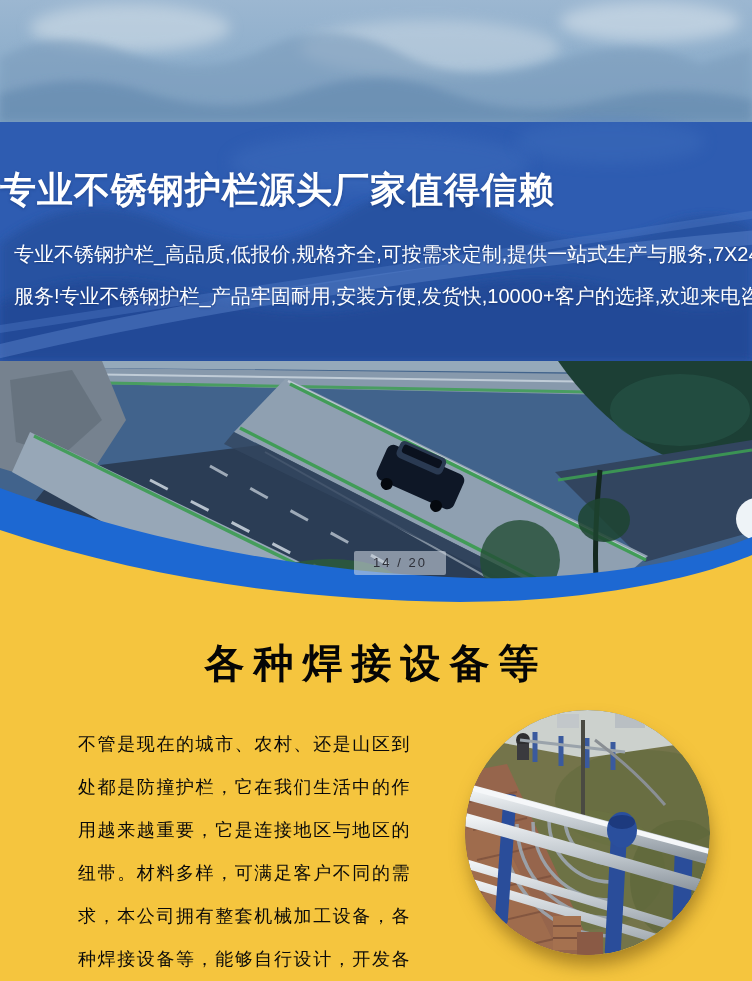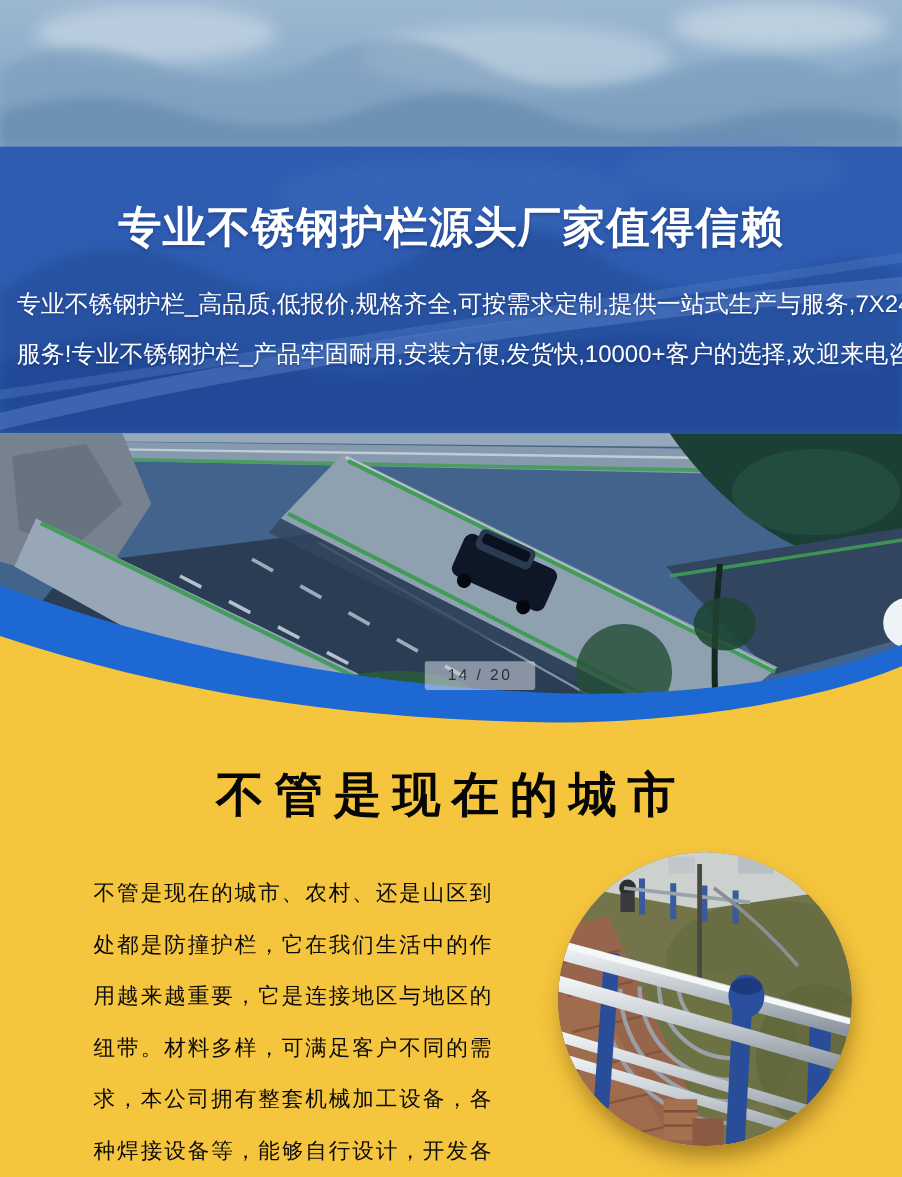--- a/index.html
+++ b/index.html
@@ -8,21 +8,21 @@
     font-family:"Liberation Sans","DejaVu Sans",sans-serif;
     background:#fff;
   }
   .page{position:relative;width:752px;height:981px;}
 
   
   .hero{position:relative;width:752px;height:610px;overflow:hidden;}
   .hero svg{position:absolute;left:0;top:0;display:block;}
   .hero-title{
     position:absolute;left:0;top:168px;width:752px;margin:0;
-    text-align:center;color:#ffffff;font-size:36px;font-weight:700;
+    color:#ffffff;font-size:36px;font-weight:700;
     letter-spacing:1px;line-height:44px;
     text-shadow:0 1px 3px rgba(10,30,80,.35);
     z-index:4;
   }
   .hero-subtitle{
     position:absolute;left:0;top:233px;width:752px;z-index:4;
     color:#ffffff;font-size:20px;line-height:42px;font-weight:500;
     padding:0 0 0 14px;box-sizing:border-box;
     text-shadow:0 1px 2px rgba(10,30,80,.4);
   }
@@ -154,21 +154,21 @@
 
     <div class="hero-subtitle">
       <div class="line">专业不锈钢护栏_高品质,低报价,规格齐全,可按需求定制,提供一站式生产与服务,7X24H</div>
       <div class="line">服务!专业不锈钢护栏_产品牢固耐用,安装方便,发货快,10000+客户的选择,欢迎来电咨询!</div>
     </div>
 
     <div class="slide-indicator">14 / 20</div>
   </section>
 
   <section class="promo">
-    <h2 class="promo-title">不管是现在的城市</h2>
+    <h2 class="promo-title">各种焊接设备等</h2>
 
     <p class="promo-text">不管是现在的城市、农村、还是山区到处都是防撞护栏，它在我们生活中的作用越来越重要，它是连接地区与地区的纽带。材料多样，可满足客户不同的需求，本公司拥有整套机械加工设备，各种焊接设备等，能够自行设计，开发各种金属材料和五金产品，能够满足市场各个企业的需求。</p>
 
     <div class="photo-circle">
       <svg width="245" height="245" viewBox="0 0 245 245">
         <defs>
           <linearGradient id="steel" x1="0" y1="0" x2="0" y2="1">
             <stop offset="0" stop-color="#f0f3f5"></stop>
               <stop offset=".5" stop-color="#c2c9cf"></stop>
               <stop offset="1" stop-color="#8e979f"></stop>

